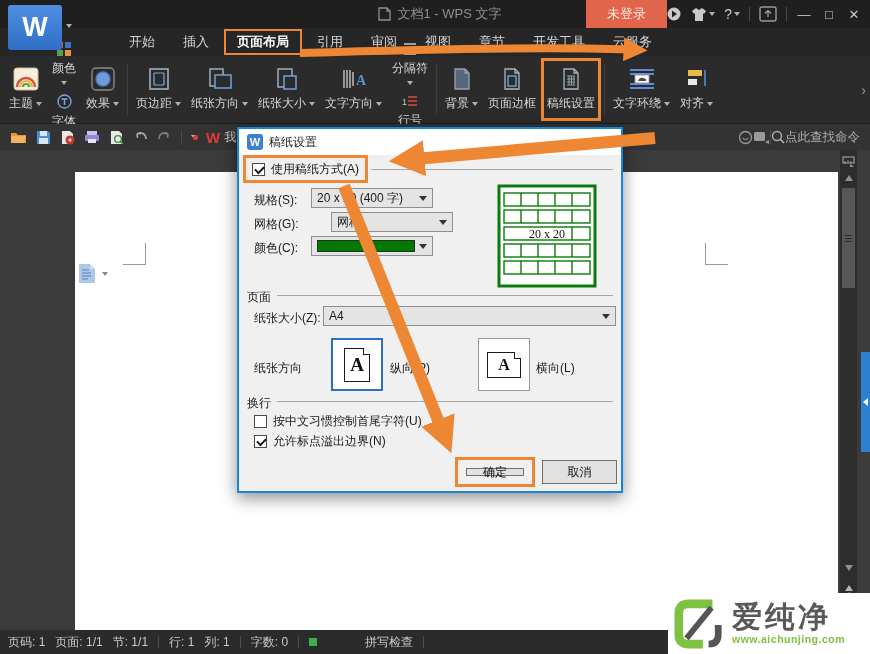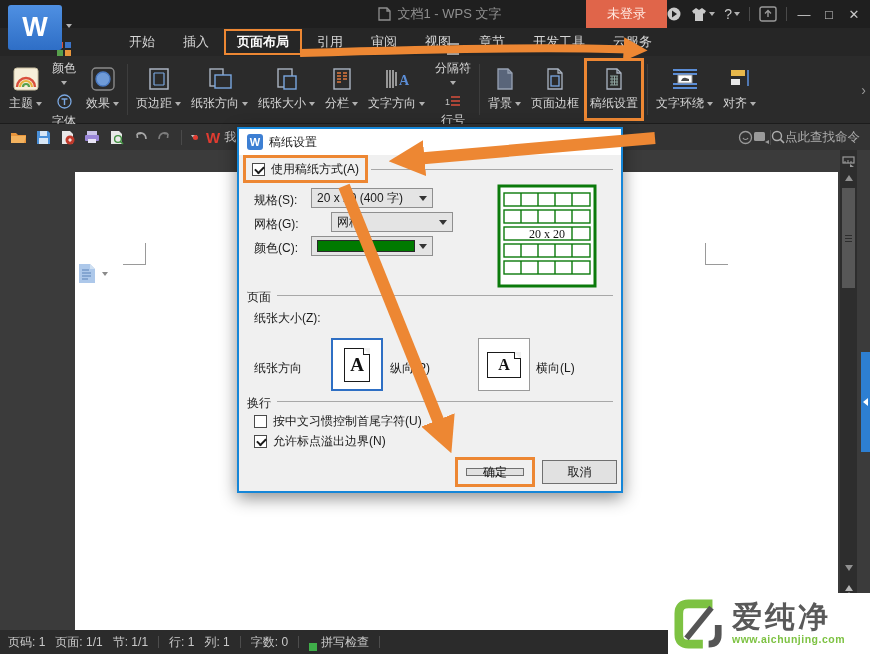--- a/index.html
+++ b/index.html
@@ -232,30 +232,20 @@
       <svg width="24" height="24" viewBox="0 0 24 24">
           <rect x="3" y="2" width="14" height="18" fill="#2b2b2b" stroke="#aab4c2" stroke-width="1.4"></rect>
           <rect x="9" y="9" width="12" height="13" fill="#2b2b2b" stroke="#7aa7e0" stroke-width="1.4"></rect>
         </svg>
       <span class="rlabel">
           <span>纸张大小</span>
           <span class="caret"></span>
         </span>
     </div>
     <div class="rbtn">
-      <svg width="24" height="24" viewBox="0 0 24 24">
-          <rect x="4" y="2" width="16" height="20" fill="none" stroke="#aab4c2" stroke-width="1.4"></rect>
-          <path d="M7,6 h4 M7,9 h4 M7,12 h4 M7,15 h4 M13,6 h4 M13,9 h4 M13,12 h4" stroke="#e07a3f" stroke-width="1.3"></path>
-        </svg>
-      <span class="rlabel">
-          <span>分栏</span>
-          <span class="caret"></span>
-        </span>
-    </div>
-    <div class="rbtn">
       <svg width="26" height="24" viewBox="0 0 26 24">
           <path d="M3,3 v18 M6,3 v18 M9,3 v18 M12,5 v14" stroke="#c6c6c6" stroke-width="1.4"></path>
           <text x="15" y="18" font-size="14" font-weight="bold" fill="#5b8dd6" font-family="serif">A</text>
         </svg>
       <span class="rlabel">
           <span>文字方向</span>
           <span class="caret"></span>
         </span>
     </div>
     <div class="rstack">
@@ -438,21 +428,21 @@
   <div class="statusbar">
     <span>页码: 1</span>
     <span>页面: 1/1</span>
     <span>节: 1/1</span>
     <span class="ssep"></span>
     <span>行: 1</span>
     <span>列: 1</span>
     <span class="ssep"></span>
     <span>字数: 0</span>
     <span class="ssep"></span>
-    <span style="display:flex;align-items:flex-end;">
+    <span style="display:flex;align-items:center;gap:44px;">
         <span class="greensq"></span>
         <span>拼写检查</span>
       </span>
     <span class="ssep"></span>
     <div class="sb-icons">
       <svg width="16" height="16" viewBox="0 0 16 16">
           <path d="M1,5 V1 h4 M11,1 h4 v4 M15,11 v4 h-4 M5,15 H1 v-4" fill="none" stroke="#b5b5b5" stroke-width="1.5"></path>
           <rect x="5" y="5" width="6" height="6" fill="#b5b5b5"></rect>
         </svg>
       <span class="sv active">
@@ -528,20 +518,24 @@
           <path d="M24,77 V90 M41,77 V90 M58,77 V90 M75,77 V90"></path>
       </g>
       <path d="M75,43 V56" stroke="#0B7A0B" stroke-width="1.4"></path>
       <text x="50" y="54" font-size="12" text-anchor="middle" fill="#111" font-family="Liberation Serif,serif">20 x 20</text>
     </svg>
 
     <span class="grp-label" style="top:160px;">页面</span>
     <div class="grp-line" style="left:38px;right:8px;top:166px;"></div>
 
     <span class="dlg-el" style="left:15px;top:181px;">纸张大小(Z):</span>
+    <div class="dlg-el combo" style="left:84px;top:177px;width:293px;">
+      <span class="ctext">A4</span>
+        <span class="dcaret"></span>
+    </div>
 
     <span class="dlg-el" style="left:15px;top:231px;">纸张方向</span>
     <div class="orient-box sel" style="left:92px;top:209px;">
       <span class="pg port">
           <span>A</span>
           <span class="fold"></span>
           <span class="foldline"></span>
         </span>
     </div>
     <span class="dlg-el" style="left:151px;top:231px;">纵向(P)</span>

